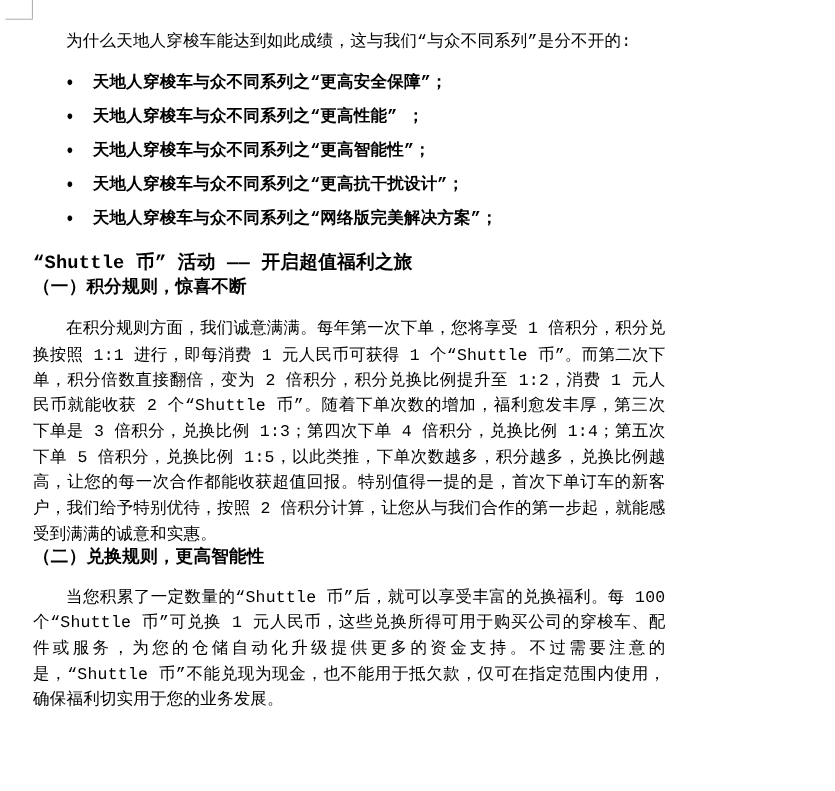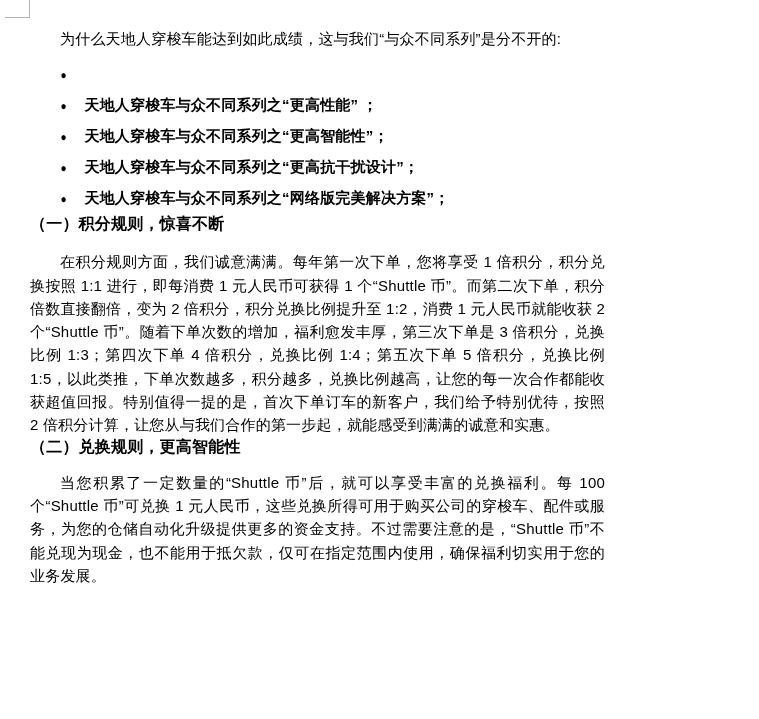--- a/index.html
+++ b/index.html
@@ -6,21 +6,21 @@
     margin: 0;
     padding: 0;
     background: #ffffff;
   }
   .page {
     position: relative;
     width: 635px;
     height: 719px;
     background: #ffffff;
     overflow: hidden;
-    font-family: Liberation Sans, sans-serif;
+    font-family: Liberation Mono, monospace;
     color: #000000;
   }
   
   .crop {
     position: absolute;
     background: #b3b3b3;
   }
   .crop-tl-v { left: 29px; top: 0;    width: 1px;  height: 17px; }
   .crop-tl-h { left: 5px;  top: 17px; width: 25px; height: 1px;  }
   .crop-tr-v { left: 729px; top: 0;    width: 1px;  height: 19px; }
@@ -91,39 +91,41 @@
   <div class="crop crop-tr-v"></div>
   <div class="crop crop-tr-h"></div>
 
   <div class="content">
 
     <p class="body-text intro-line">为什么天地人穿梭车能达到如此成绩，这与我们“与众不同系列”是分不开的:</p>
 
     <ul class="features">
       <li class="feature">
         <span class="bullet-glyph">●</span>
+        <span>天地人穿梭车与众不同系列之“更高安全保障”；</span>
       </li>
       <li class="feature">
         <span class="bullet-glyph">●</span>
         <span>天地人穿梭车与众不同系列之“更高性能” ；</span>
       </li>
       <li class="feature">
         <span class="bullet-glyph">●</span>
         <span>天地人穿梭车与众不同系列之“更高智能性”；</span>
       </li>
       <li class="feature">
         <span class="bullet-glyph">●</span>
         <span>天地人穿梭车与众不同系列之“更高抗干扰设计”；</span>
       </li>
       <li class="feature">
         <span class="bullet-glyph">●</span>
         <span>天地人穿梭车与众不同系列之“网络版完美解决方案”；</span>
       </li>
     </ul>
 
+    <h1 class="doc-heading">“Shuttle 币” 活动 —— 开启超值福利之旅</h1>
 
 
     <h2 class="section-heading section-1-title">（一）积分规则，惊喜不断</h2>
 
     <p class="body-text section-1-body">在积分规则方面，我们诚意满满。每年第一次下单，您将享受 1 倍积分，积分兑换按照 1:1 进行，即每消费 1 元人民币可获得 1 个“Shuttle 币”。而第二次下单，积分倍数直接翻倍，变为 2 倍积分，积分兑换比例提升至 1:2，消费 1 元人民币就能收获 2 个“Shuttle 币”。随着下单次数的增加，福利愈发丰厚，第三次下单是 3 倍积分，兑换比例 1:3；第四次下单 4 倍积分，兑换比例 1:4；第五次下单 5 倍积分，兑换比例 1:5，以此类推，下单次数越多，积分越多，兑换比例越高，让您的每一次合作都能收获超值回报。特别值得一提的是，首次下单订车的新客户，我们给予特别优待，按照 2 倍积分计算，让您从与我们合作的第一步起，就能感受到满满的诚意和实惠。</p>
 
     <h2 class="section-heading section-2-title">（二）兑换规则，更高智能性</h2>
 
     <p class="body-text section-2-body">当您积累了一定数量的“Shuttle 币”后，就可以享受丰富的兑换福利。每 100 个“Shuttle 币”可兑换 1 元人民币，这些兑换所得可用于购买公司的穿梭车、配件或服务，为您的仓储自动化升级提供更多的资金支持。不过需要注意的是，“Shuttle 币”不能兑现为现金，也不能用于抵欠款，仅可在指定范围内使用，确保福利切实用于您的业务发展。</p>
 

